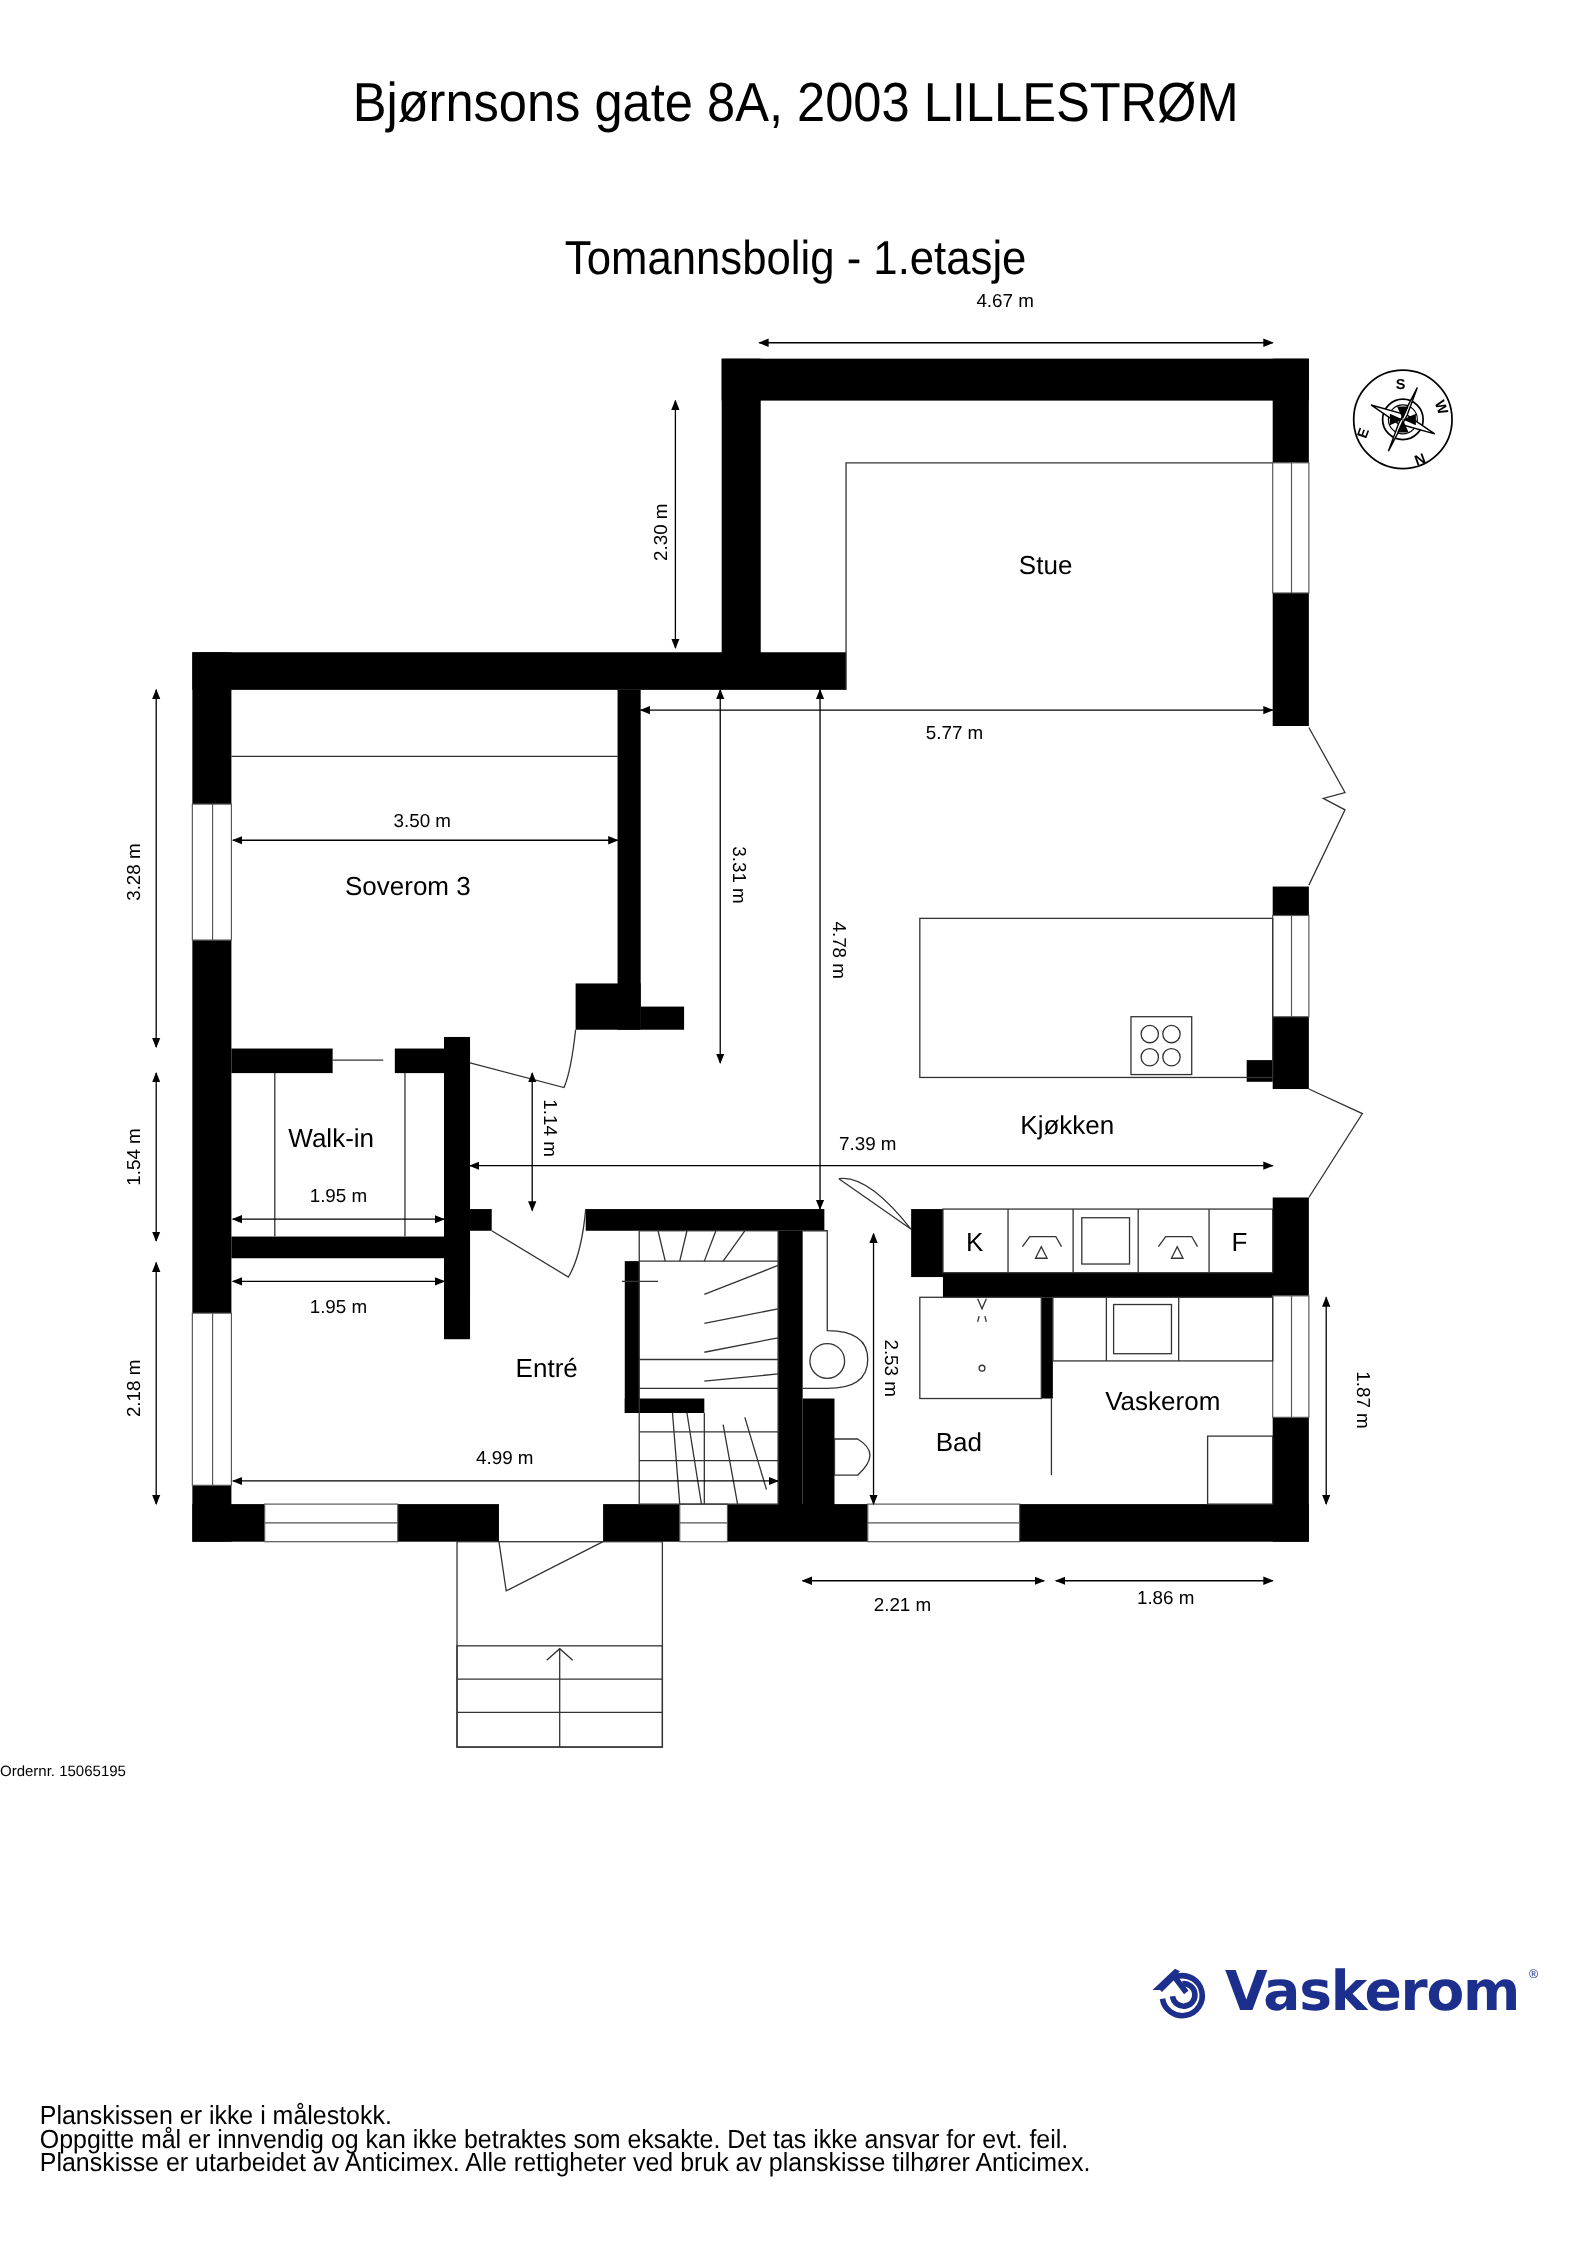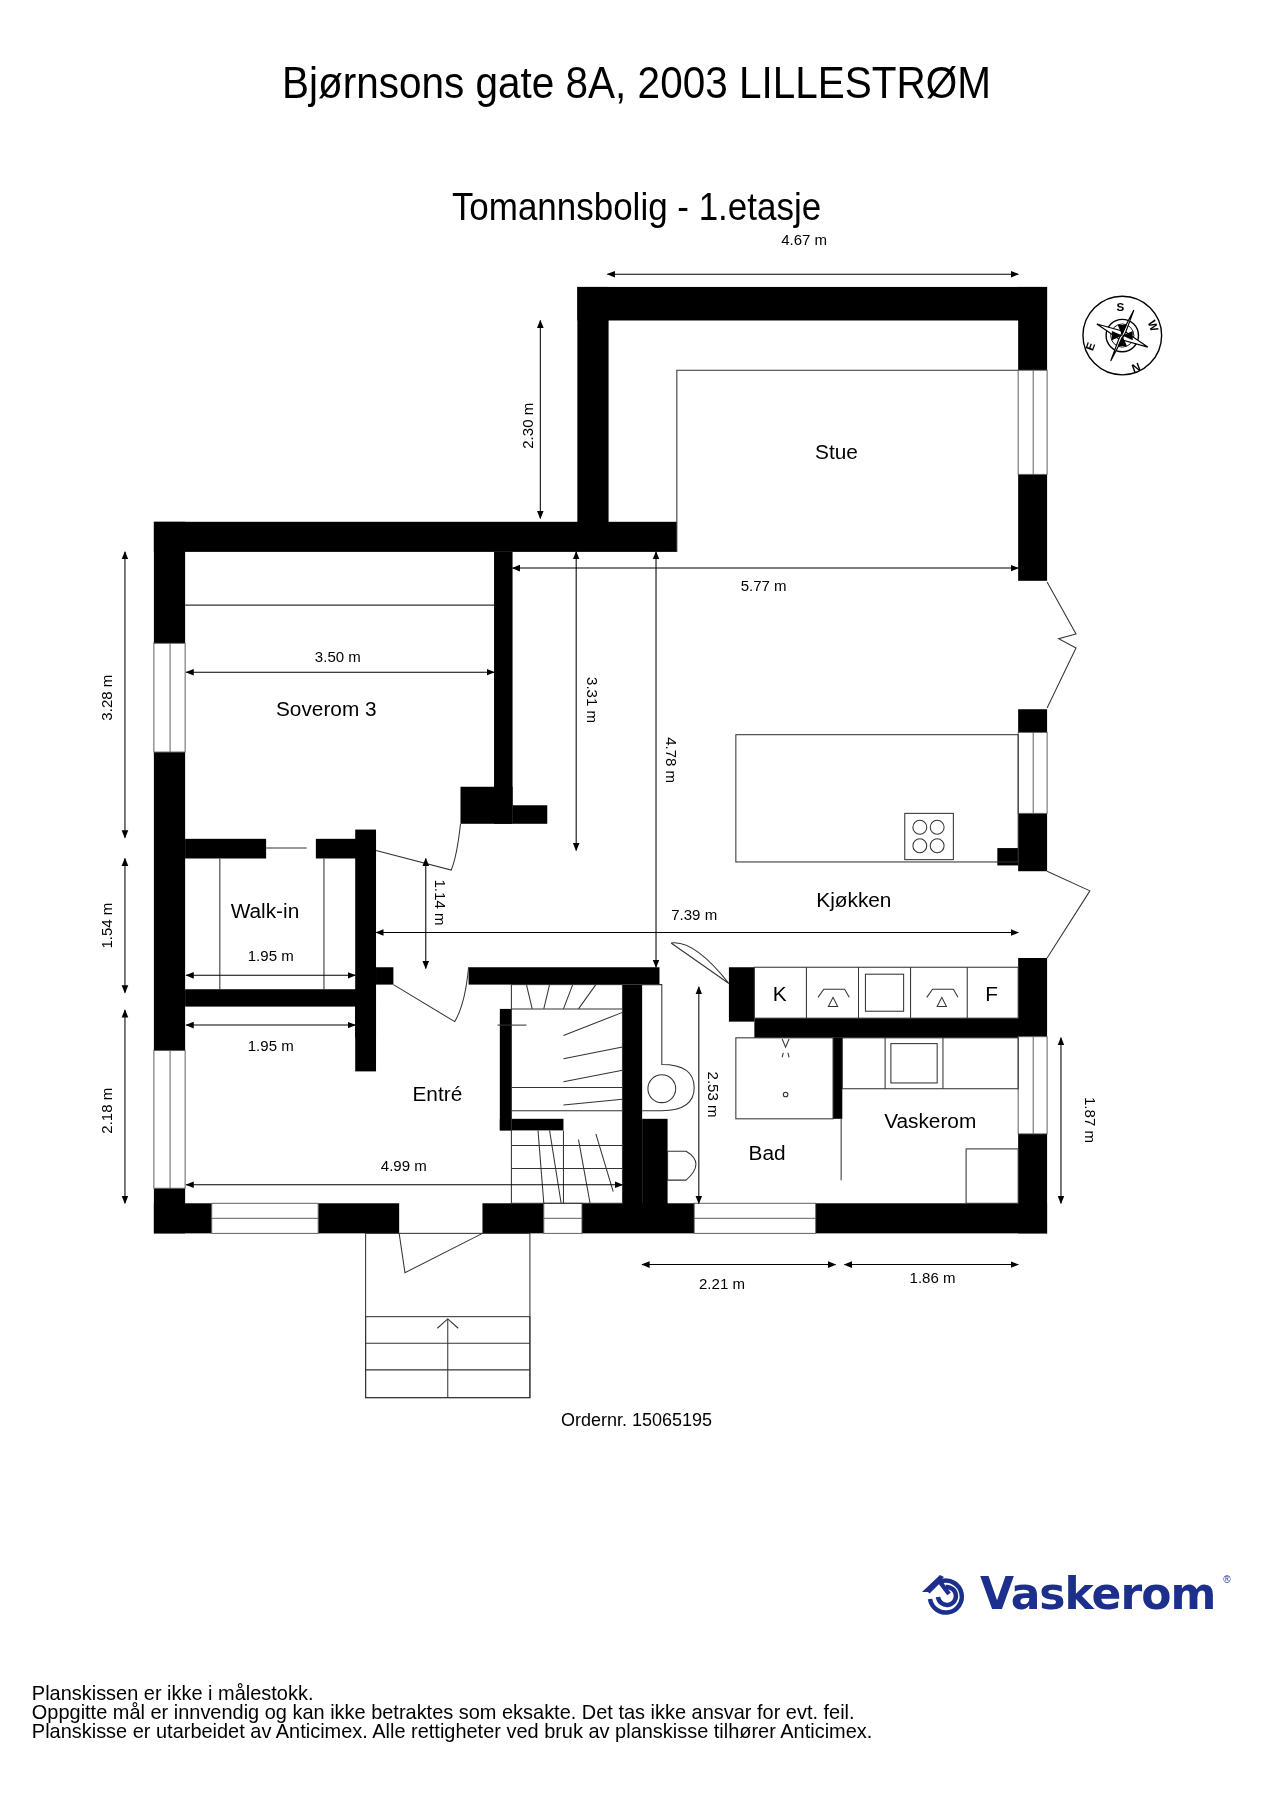--- a/index.html
+++ b/index.html
@@ -2,21 +2,21 @@
 <html><head>
 <meta charset="utf-8">
 <style>
   html, body { margin:0; padding:0; background:#ffffff; }
   body { width:1273px; height:1800px; position:relative; overflow:hidden; font-family:"Liberation Sans", sans-serif; color:#000; }
   .title { position:absolute; left:0; width:1273px; top:58px; text-align:center; font-size:44px; letter-spacing:0px; transform:scaleX(0.92); }
   .subtitle { position:absolute; left:0; width:1273px; top:186px; text-align:center; font-size:38px; transform:scaleX(0.92); }
   #plan { position:absolute; left:0; top:0; width:1273px; height:1800px; }
   .room-label { font-family:"Liberation Sans", sans-serif; font-size:18px; fill:#000; }
   .dim-label { font-family:"Liberation Sans", sans-serif; font-size:13px; fill:#000; }
-  .orderno { position:absolute; left:0; width:1273px; top:1410px; text-align:center; font-size:18px; }
+  .orderno { position:absolute; left:0; width:1273px; top:1410px; font-size:12px; }
   .logo { position:absolute; left:920px; top:1568px; height:50px; display:flex; align-items:center; gap:8px; }
   .logo-text { font-family:"DejaVu Sans", sans-serif; font-weight:bold; font-size:44px; color:#1d2f8c; letter-spacing:-1px; }
   .logo-reg { font-size:10px; color:#1d2f8c; align-self:flex-start; margin-top:6px; }
   .footer { position:absolute; left:0; width:1273px; top:1683px; text-align:left; font-size:21px; line-height:19px; }
   .footer div { transform:scaleX(0.95); }
 </style>
 </head>
 <body>
 
 <div class="title">Bjørnsons gate 8A, 2003 LILLESTRØM</div>

